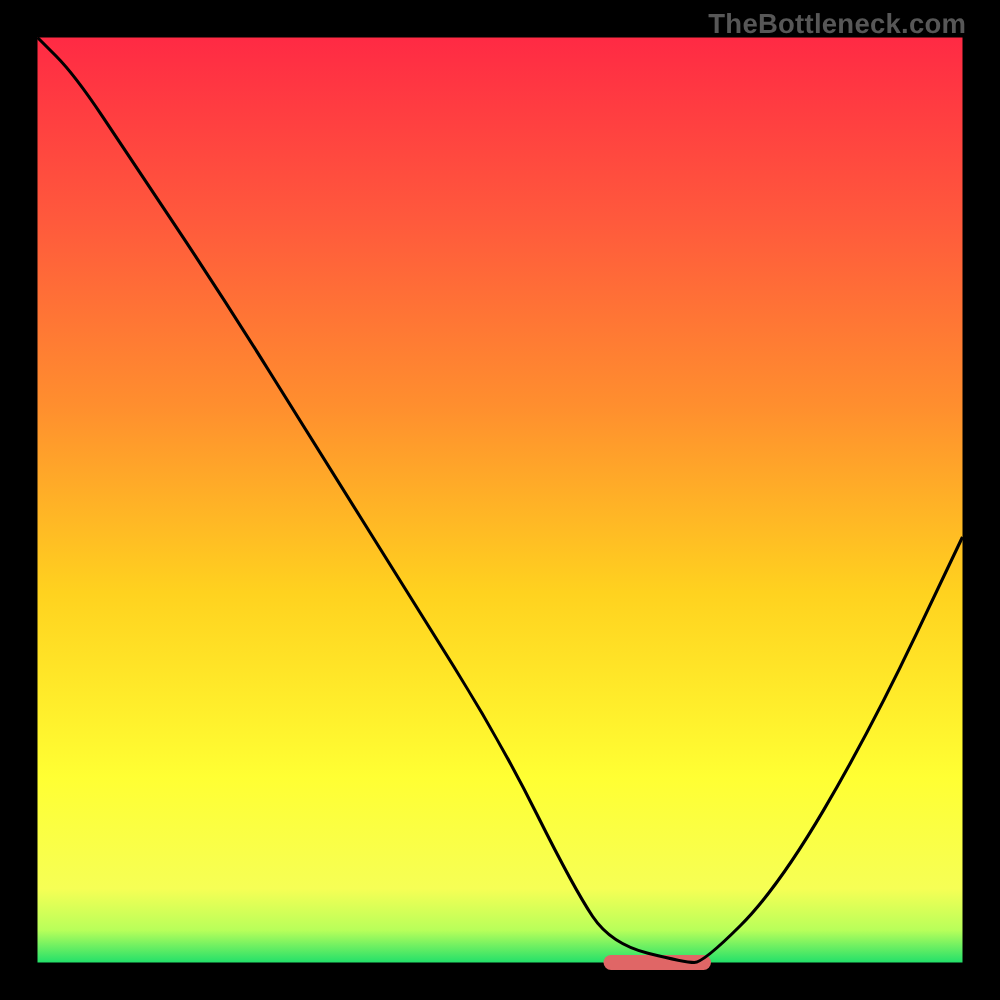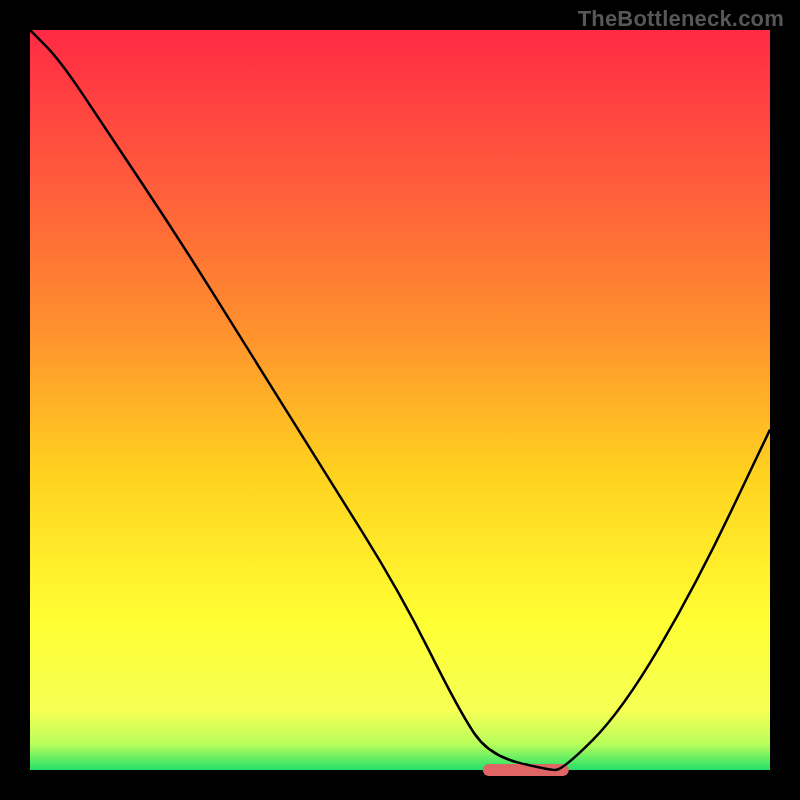--- a/index.html
+++ b/index.html
@@ -12,21 +12,21 @@
   }
   .stage {
     position: relative;
     width: 800px;
     height: 800px;
     background: #000;
   }
   .watermark {
     position: absolute;
     top: 6px;
-    right: 16px;
+    right: 27px;
     font-family: Arial, Helvetica, sans-serif;
     font-size: 22px;
     font-weight: 600;
     color: #575757;
     letter-spacing: 0.2px;
     z-index: 3;
   }
   svg {
     position: absolute;
     top: 0;

